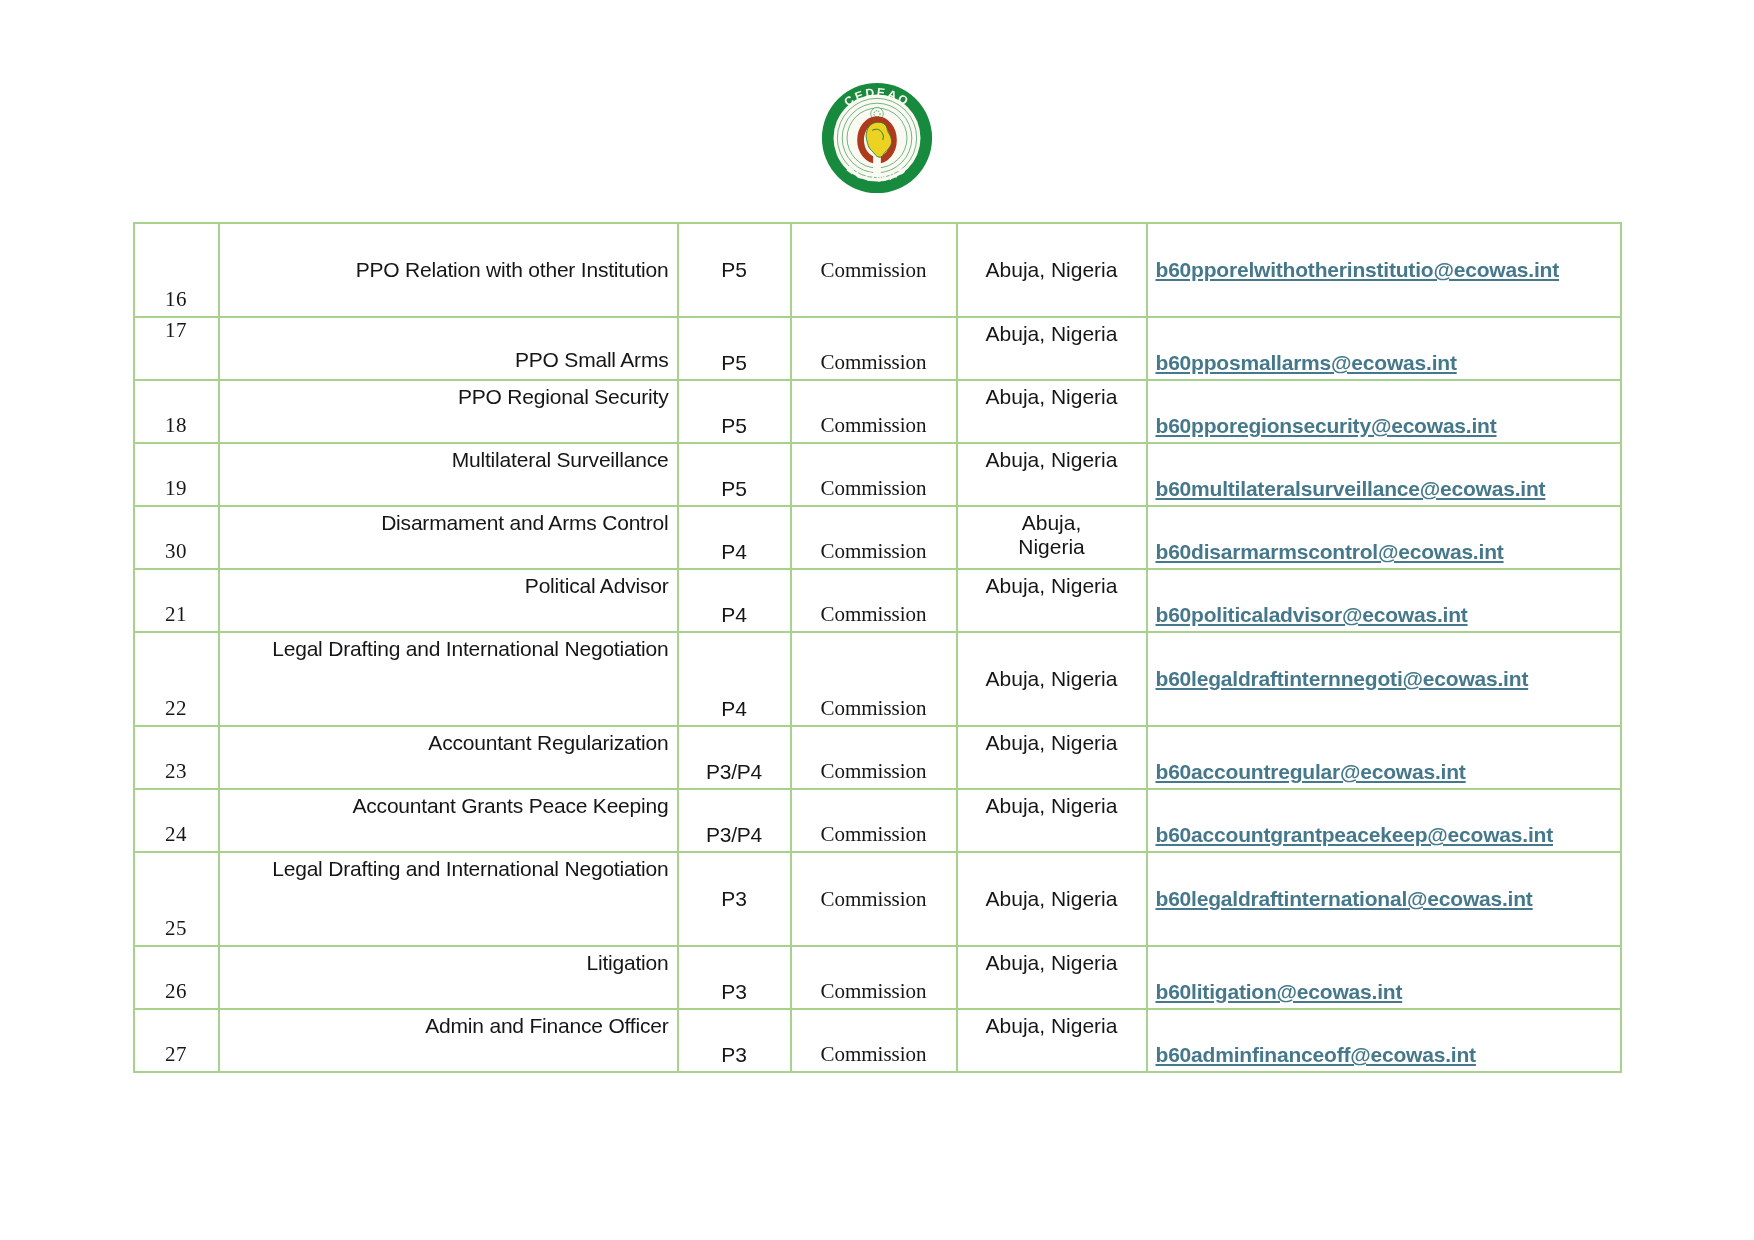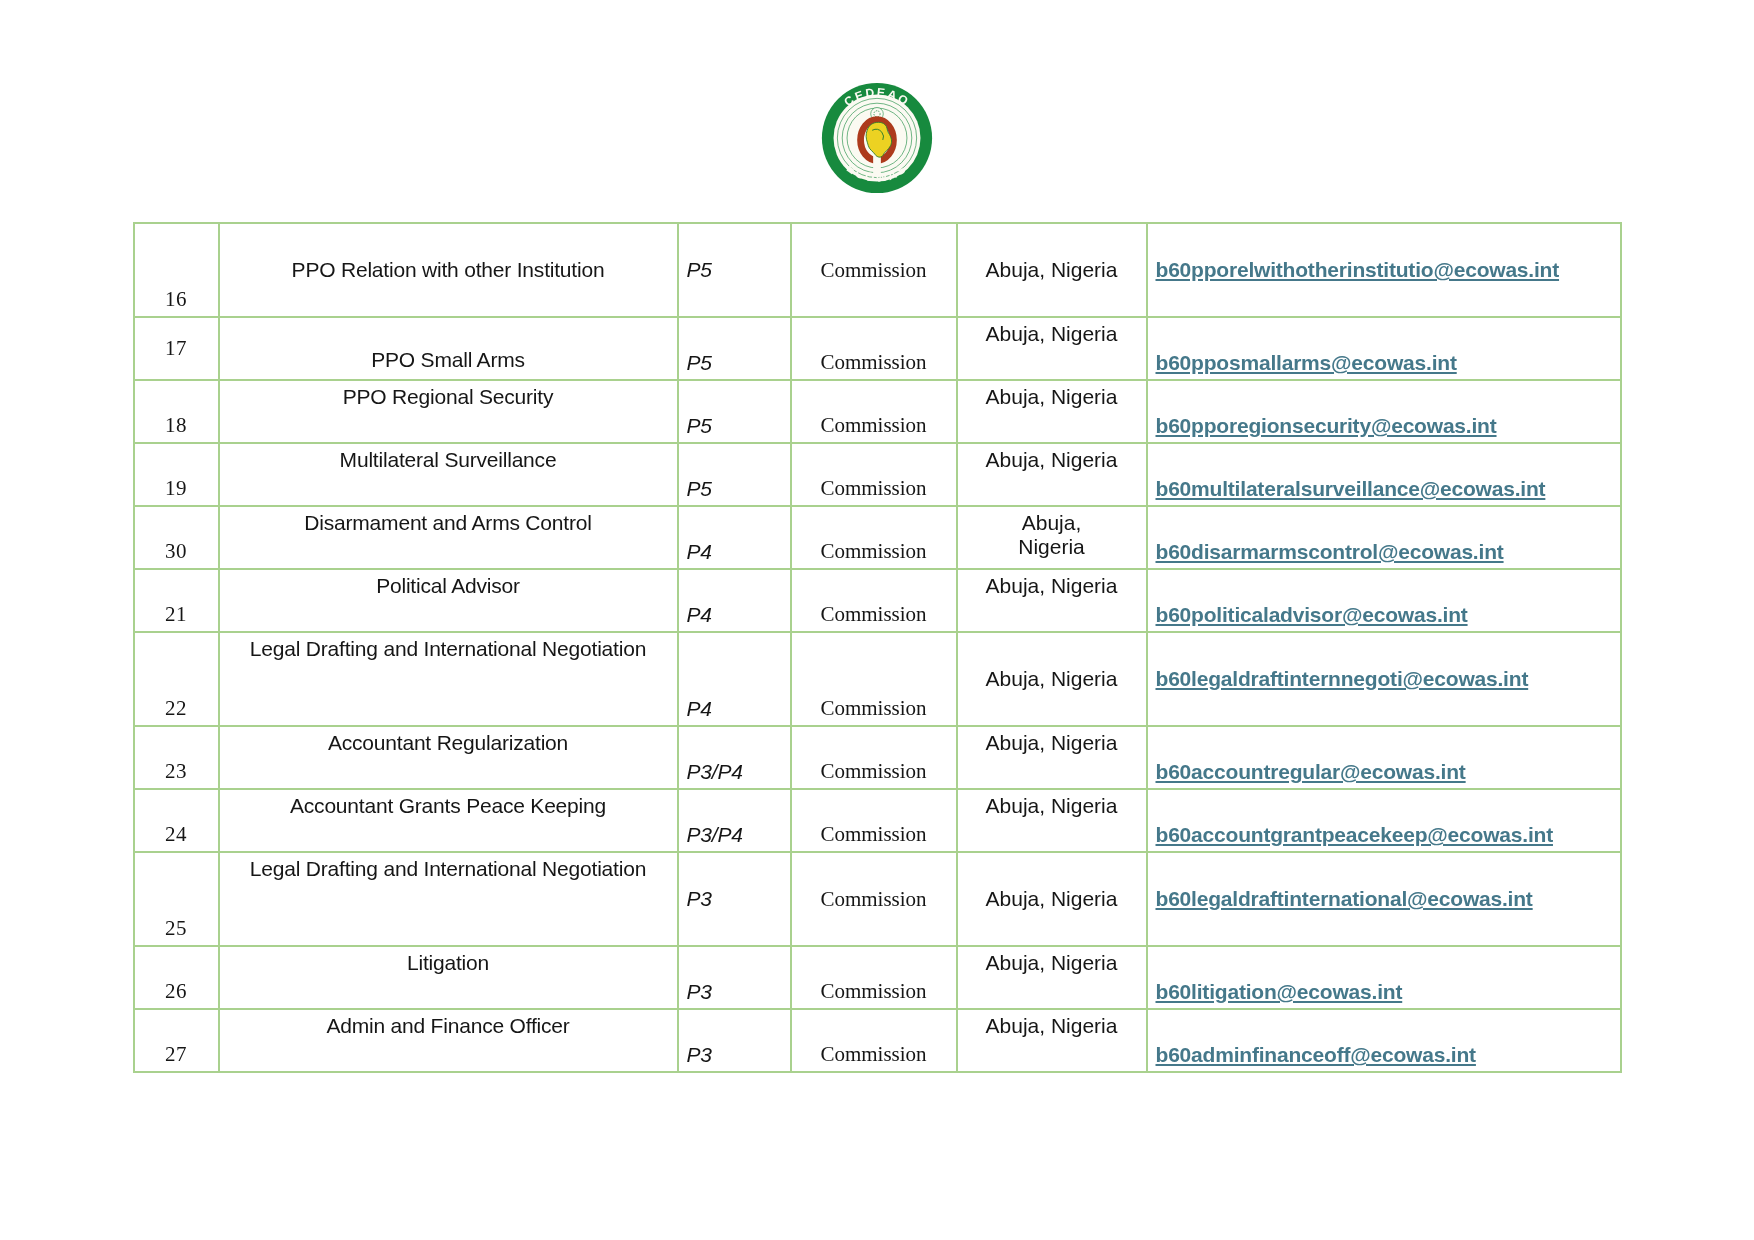--- a/index.html
+++ b/index.html
@@ -38,31 +38,30 @@
 
   
   .c-num {
     text-align: center;
     vertical-align: bottom;
     padding-bottom: 7px;
     letter-spacing: 0.5px;
     font-family: Liberation Serif, serif;
   }
   .c-pos {
-    text-align: center;
+    text-align: right;
     vertical-align: top;
     padding: 8px 6px 6px 14px;
     letter-spacing: -0.2px;
   }
   .c-grade {
-    text-align: left;
+    text-align: center;
     vertical-align: bottom;
     padding-bottom: 7px;
     letter-spacing: -0.2px;
-    font-style: italic;
   }
   .c-inst {
     text-align: center;
     vertical-align: bottom;
     padding-bottom: 7px;
     font-family: Liberation Serif, serif;
   }
   .c-loc {
     text-align: center;
     vertical-align: top;
@@ -78,21 +77,21 @@
     font-weight: 700;
     text-decoration: underline;
     letter-spacing: -0.2px;
     cursor: pointer;
   }
 
   
   .v16 .c-pos   { vertical-align: middle; }
   .v16 .c-grade, .v16 .c-inst, .v16 .c-loc, .v16 .c-email { vertical-align: middle; }
 
-  .v17 .c-num   { vertical-align: top; padding-top: 18px; }
+  .v17 .c-num   { vertical-align: top; padding-top: 0; }
   .v17 .c-pos   { vertical-align: bottom; padding-bottom: 7px; border-radius: 21px; }
 
   .v20 .c-loc .loc { display: inline-block; width: 72px; }
 
   .v22 .c-loc, .v22 .c-email { vertical-align: middle; }
 
   .v25 .c-grade, .v25 .c-inst, .v25 .c-loc, .v25 .c-email { vertical-align: middle; }
 </style>
 </head>
 <body>

